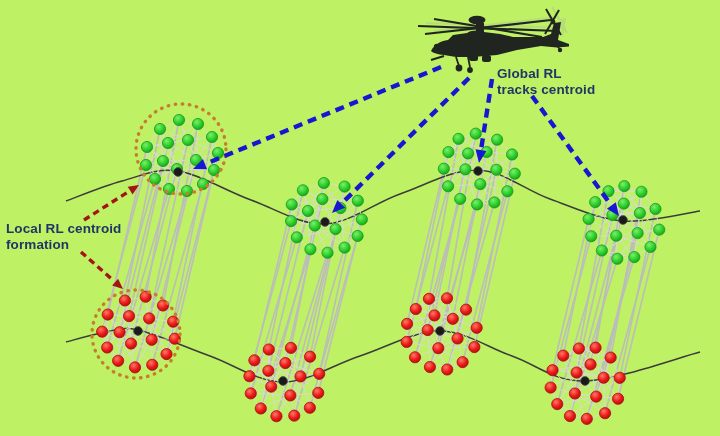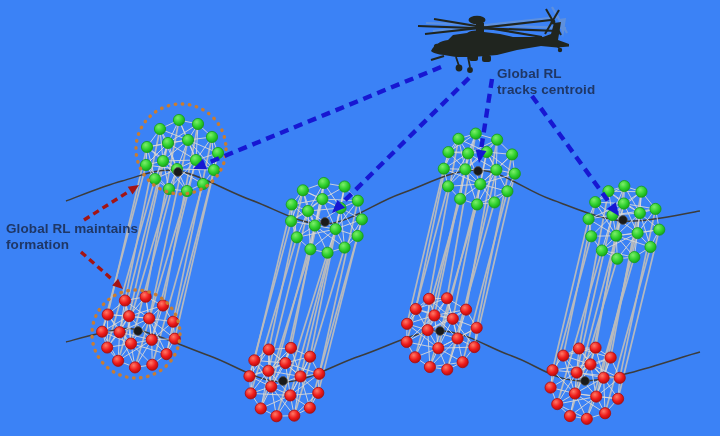--- a/index.html
+++ b/index.html
@@ -1,17 +1,17 @@
 <!DOCTYPE html>
 <html><head>
 <meta charset="utf-8">
 <style>
   html,body{margin:0;padding:0;background:#fff;}
   #stage{
-    position:relative;width:720px;height:436px;background:#3b82f6;overflow:hidden;
+    position:relative;width:720px;height:436px;background:#bef264;overflow:hidden;
     font-family:"Liberation Sans",sans-serif;
   }
   #diagram-svg{position:absolute;left:0;top:0;}
   .diagram-label{
     position:absolute;font-weight:bold;font-size:13.5px;line-height:1.18;
     white-space:pre-line;color:#1f3766;letter-spacing:.1px;
   }
   #global-label{left:497px;top:66px;width:120px;}
   #local-label{left:6px;top:221px;width:150px;}
 </style>
@@ -821,15 +821,15 @@
         <circle cx="459" cy="68" r="3.4" stroke="none"></circle>
         <circle cx="470" cy="70" r="2.9" stroke="none"></circle>
         <line x1="557" y1="46" x2="560" y2="49" stroke-width="1.6"></line>
         <circle cx="560" cy="50" r="2.2" stroke="none"></circle>
       </g>
     </g>
   </svg>
 
   <div id="global-label" class="diagram-label">Global RL
 tracks centroid</div>
-  <div id="local-label" class="diagram-label">Global RL maintains
+  <div id="local-label" class="diagram-label">Local RL centroid
 formation</div>
 </div>
 
 </body></html>

